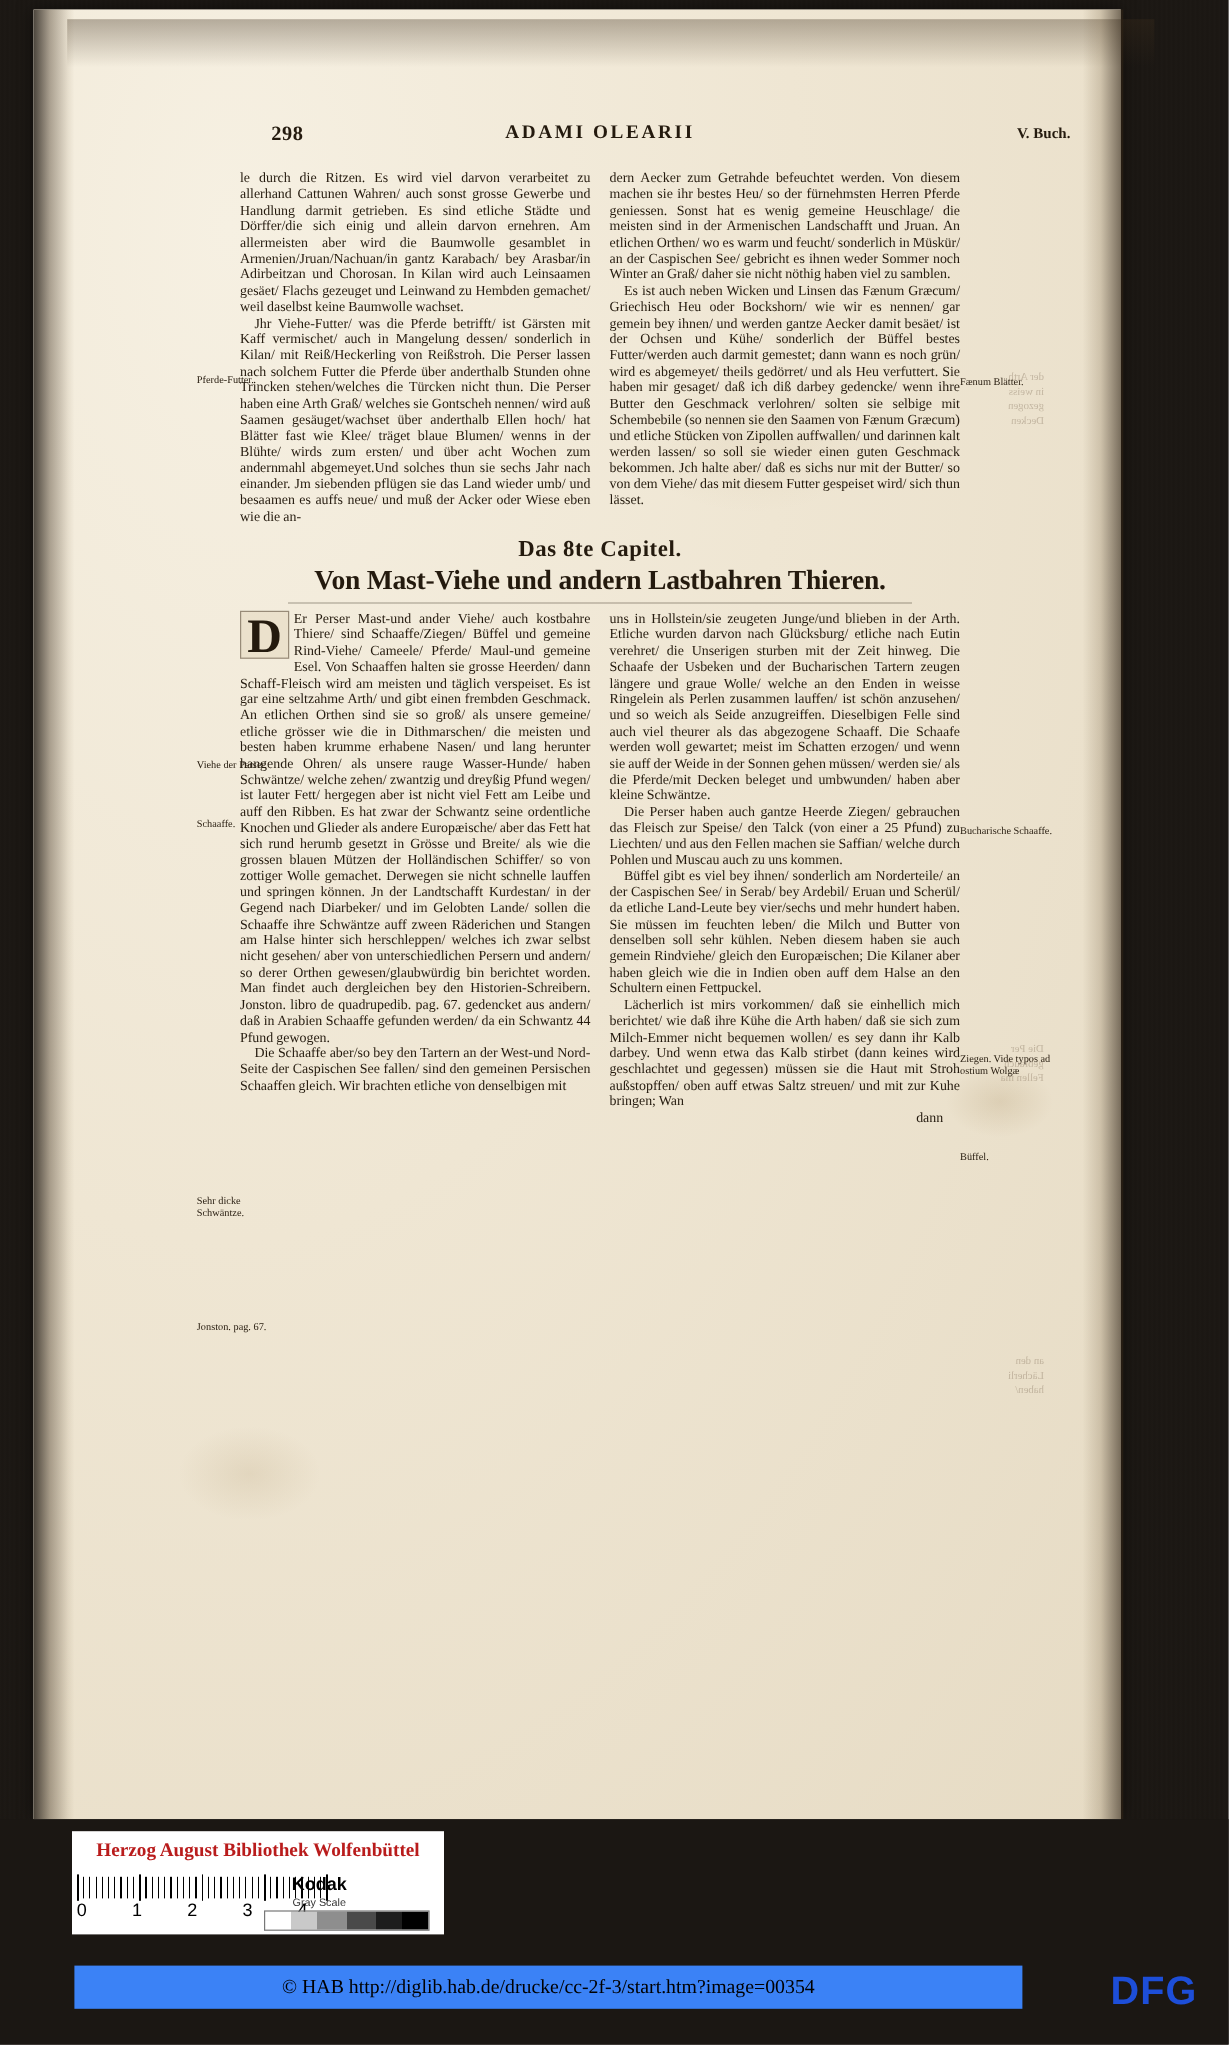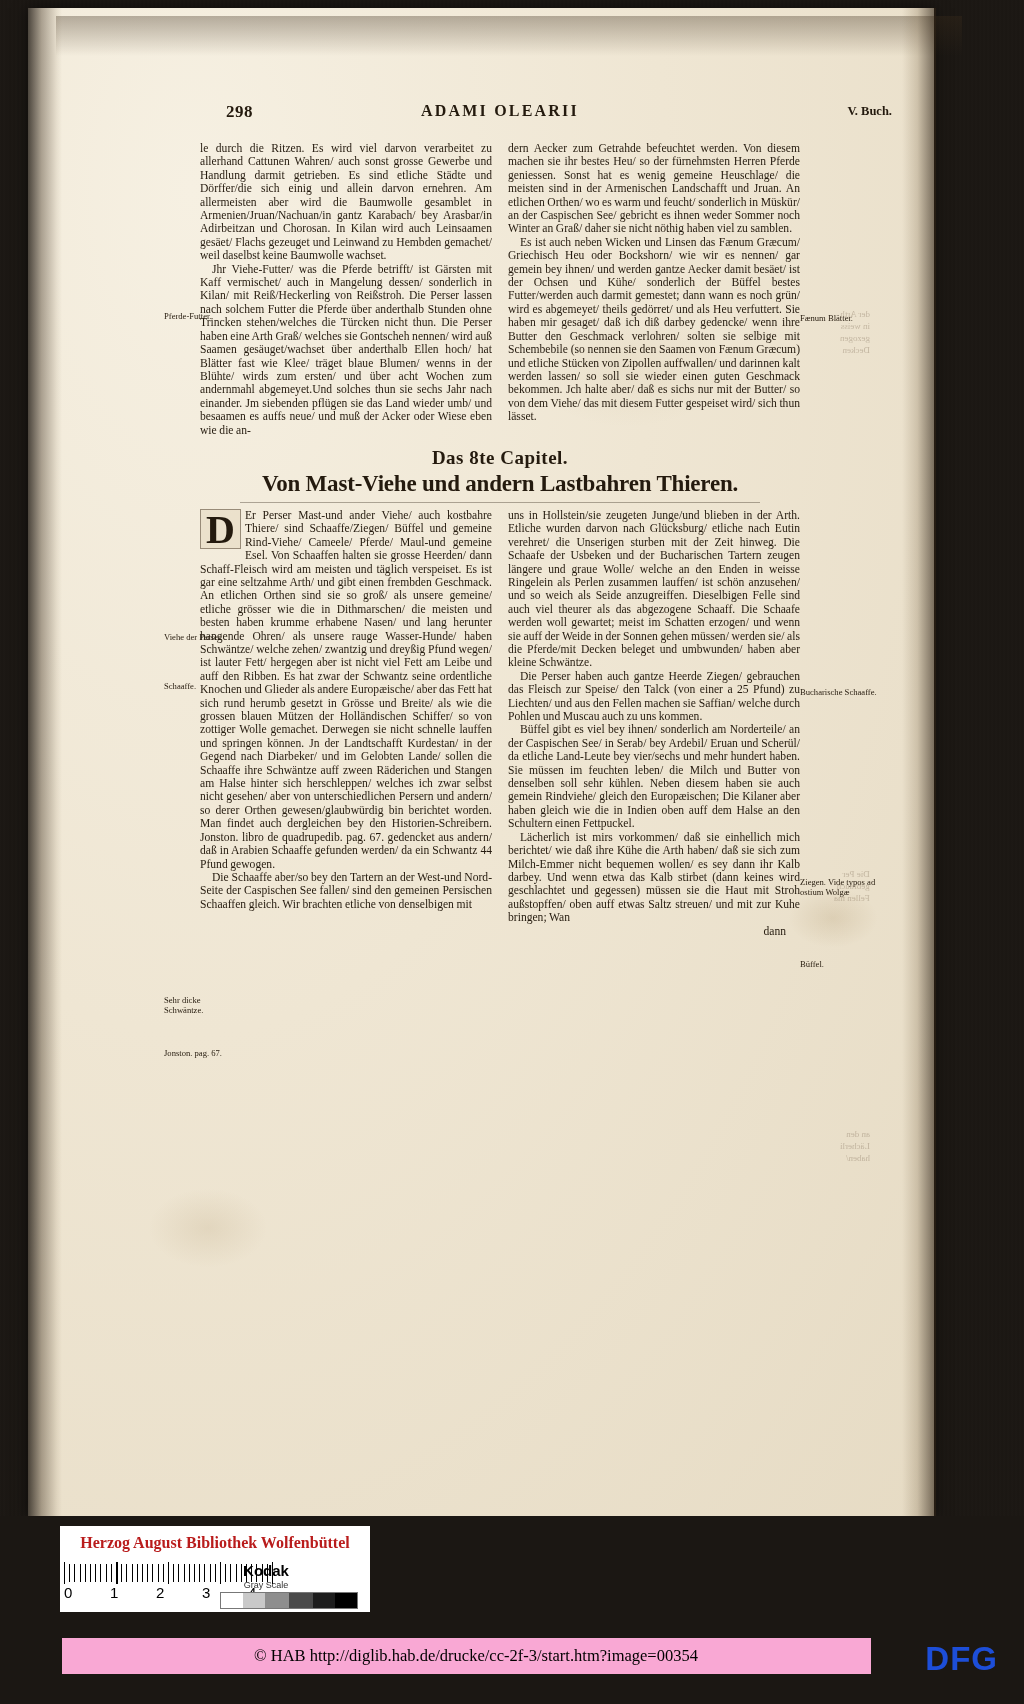--- a/index.html
+++ b/index.html
@@ -299,28 +299,27 @@
       #1d1d1d 68%, #1d1d1d 84%,
       #000000 84%, #000000 100%);
     border: 1px solid #777;
   }
   #copyright-bar {
     position: absolute;
     left: 62px;
     top: 1638px;
     width: 790px;
     height: 36px;
-    background: #f9a8d4;
+    background: #3b82f6;
     display: flex;
     align-items: center;
     justify-content: center;
     color: #000;
     font-family: "Liberation Serif", serif;
     font-size: 16.5px;
-    padding-left: 19px;
   }
   #dfg-logo {
     position: absolute;
     right: 26px;
     top: 1640px;
     color: #1d4ed8;
     font-family: "Liberation Sans", sans-serif;
     font-size: 33px;
     font-weight: bold;
     letter-spacing: 1px;
@@ -397,21 +396,21 @@
       <p class="p indent">Lächerlich ist mirs vorkommen/ daß sie einhellich mich berichtet/ wie daß ihre Kühe die Arth haben/ daß sie sich zum Milch-Emmer nicht bequemen wollen/ es sey dann ihr Kalb darbey. Und wenn etwa das Kalb stirbet (dann keines wird geschlachtet und gegessen) müssen sie die Haut mit Stroh außstopffen/ oben auff etwas Saltz streuen/ und mit zur Kuhe bringen; Wan</p>
       <div class="catchword">dann</div>
     </div>
   </div>
 </div>
 
 <div class="marginal" style="left:164px; top:312px;">Pferde-Futter.</div>
 <div class="marginal" style="left:164px; top:633px;">Viehe der Perser.</div>
 <div class="marginal" style="left:164px; top:682px;">Schaaffe.</div>
 <div class="marginal" style="left:164px; top:996px;">Sehr dicke Schwäntze.</div>
-<div class="marginal" style="left:164px; top:1049px;">Jonston. pag. 67.</div>
+<div class="marginal" style="left:164px; top:1101px;">Jonston. pag. 67.</div>
 
 <div class="marginal right" style="left:800px; top:314px;">Fænum Blätter.</div>
 <div class="marginal right" style="left:800px; top:688px;">Bucharische Schaaffe.</div>
 <div class="marginal right" style="left:800px; top:878px;">Ziegen. Vide typos ad ostium Wolgæ</div>
 <div class="marginal right" style="left:800px; top:960px;">Büffel.</div>
 
 <div id="bottom-strip"></div>
 
 <div id="hab-label">Herzog August Bibliothek Wolfenbüttel</div>
 

